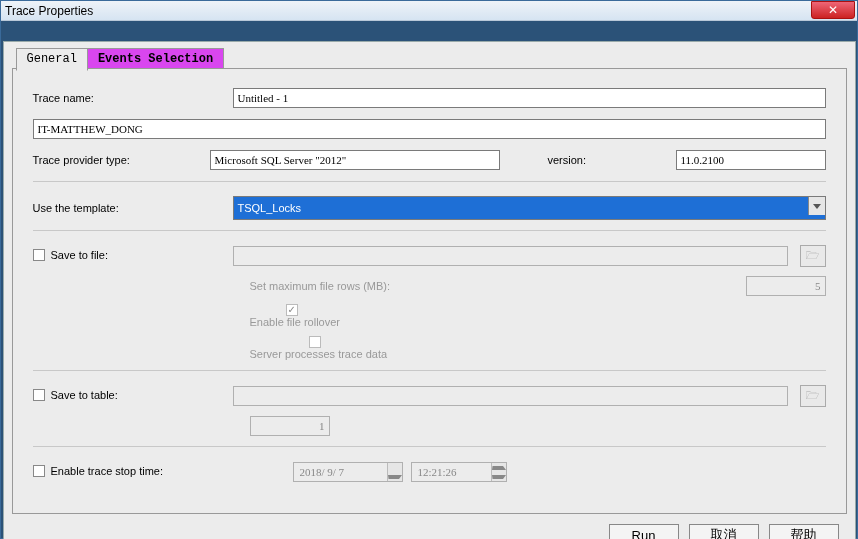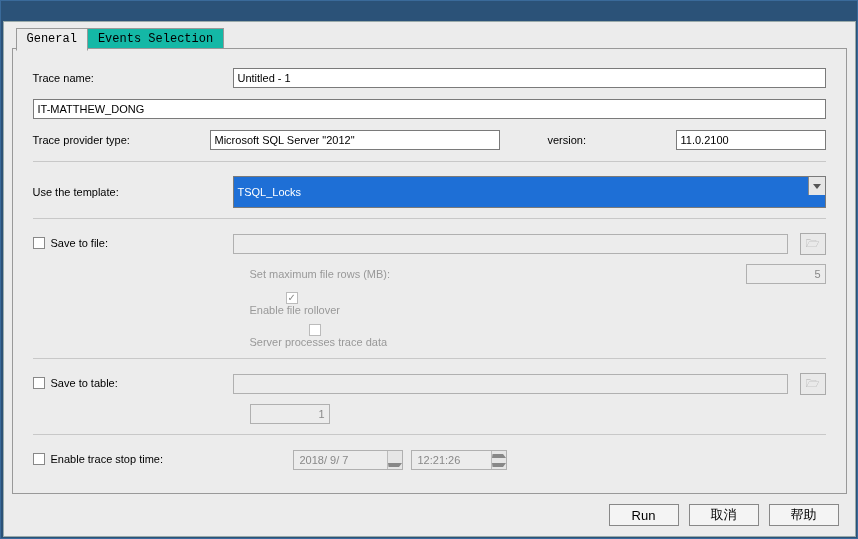--- a/index.html
+++ b/index.html
@@ -5,29 +5,29 @@
 * { box-sizing: border-box; margin: 0; padding: 0; }
 body { font-family: Tahoma, "Microsoft YaHei", sans-serif; font-size: 11px; background: #2b5278; width: 858px; height: 539px; overflow: hidden; }
 .window { width: 858px; height: 539px; background: #2b5278; border: 1px solid #3a6a9a; }
 .titlebar { height: 20px; background: linear-gradient(#eef3f8, #d6e4f2); display: flex; align-items: center; padding: 0 4px; position: relative; border-bottom: 1px solid #b8c8d8; }
 .titlebar-text { font-size: 12px; color: #000; }
 .close-btn { position: absolute; right: 2px; top: 0; width: 44px; height: 18px; background: linear-gradient(#e67, #c22); color: #fff; text-align: center; line-height: 16px; border: 1px solid #a11; border-radius: 0 0 3px 3px; font-size: 12px; cursor: pointer; }
 .dialog-body { background: #ececec; width: 853px; height: 516px; margin: 20px auto 0; border: 1px solid #9aa; position: relative; }
 .tabstrip { position: absolute; left: 12px; top: 6px; display: flex; }
 .tab { padding: 3px 10px 4px; border: 1px solid #999; background: #ececec; font-family: "Courier New", monospace; font-size: 12px; cursor: pointer; position: relative; }
 .tab.active { border-bottom: 1px solid #ececec; z-index: 2; }
-.tab:not(.active) { background: #14b8a6; border-left: none; }
+.tab:not(.active) { background: #d946ef; border-left: none; font-weight: bold; }
 .tab-panel { position: absolute; left: 8px; right: 8px; top: 26px; bottom: 42px; border: 1px solid #999; background: #ececec; padding: 18px 20px; }
 .row { display: flex; align-items: center; margin-bottom: 9px; min-height: 22px; }
 .lbl { width: 200px; color: #000; }
 .field { flex: 1; display: flex; align-items: center; gap: 8px; }
-input[type=text].txt, .txt-ro, .combo, .spin, .date, .time { height: 20px; border: 1px solid #7a7a7a; background: #fff; padding: 0 4px; font-family: Liberation Sans, sans-serif; font-size: 11px; }
+input[type=text].txt, .txt-ro, .combo, .spin, .date, .time { height: 20px; border: 1px solid #7a7a7a; background: #fff; padding: 0 4px; font-family: Liberation Serif, serif; font-size: 11px; }
 .txt-ro { display: flex; align-items: center; }
 .txt-ro.disabled, .spin.disabled, .date.disabled, .time.disabled, .combo.disabled { background: #ececec; color: #888; border-color: #b0b0b0; }
-.combo-sel { flex: 1; background: #1e6fd6; color: #fff; border: 1px solid #7a7a7a; height: 32px; display: flex; align-items: center; padding: 0 4px; position: relative; }
+.combo-sel { flex: 1; background: #1e6fd6; color: #fff; border: 1px solid #7a7a7a; height: 24px; display: flex; align-items: center; padding: 0 4px; position: relative; }
 .combo-btn { position: absolute; right: 0; top: 0; width: 17px; height: 18px; background: #e6e6e6; border-left: 1px solid #888; display: flex; align-items: center; justify-content: center; }
 .tri-down { width: 0; height: 0; border-left: 4px solid transparent; border-right: 4px solid transparent; border-top: 5px solid #555; }
 .sep { border: none; border-top: 1px solid #c8c8c8; margin: 10px 0 14px; }
 .chk { width: 12px; height: 12px; border: 1px solid #888; background: #fff; display: inline-flex; align-items: center; justify-content: center; margin-right: 6px; vertical-align: middle; }
 .chk.disabled { border-color: #bbb; }
 .chk.checked::after { content: "✓"; font-size: 10px; color: #888; line-height: 10px; }
 .chk-lbl { display: inline-flex; align-items: center; }
 .chk-lbl.disabled { color: #999; flex-direction: column; }
 .browse { width: 26px; height: 22px; border: 1px solid #aaa; background: #e9e9e9; display: flex; align-items: center; justify-content: center; color: #aaa; margin-left: 4px; }
 .spin { width: 80px; text-align: right; padding-right: 4px; position: relative; display: flex; align-items: center; justify-content: flex-end; }
@@ -41,20 +41,24 @@
 .btnbar { position: absolute; right: 16px; bottom: 10px; display: flex; gap: 10px; }
 .btn { width: 70px; height: 22px; border: 1px solid #888; background: #f4f4f4; font-size: 13px; cursor: pointer; }
 .sub-row { display: flex; align-items: center; margin-bottom: 8px; padding-left: 217px; min-height: 20px; }
 .sub-row .sub-lbl { flex: 1; }
 .ver-lbl { color: #000; width: 120px; }
 </style>
 </head>
 <body>
 
 <div class="window">
+  <div class="titlebar">
+    <span class="titlebar-text">Trace Properties</span>
+    <div class="close-btn">✕</div>
+  </div>
   <div class="dialog-body">
     <div class="tabstrip">
       <div class="tab active">General</div>
       <div class="tab">Events Selection</div>
     </div>
 
     <div class="tab-panel">
       <div class="row">
         <div class="lbl">Trace name:</div>
         <div class="field">

